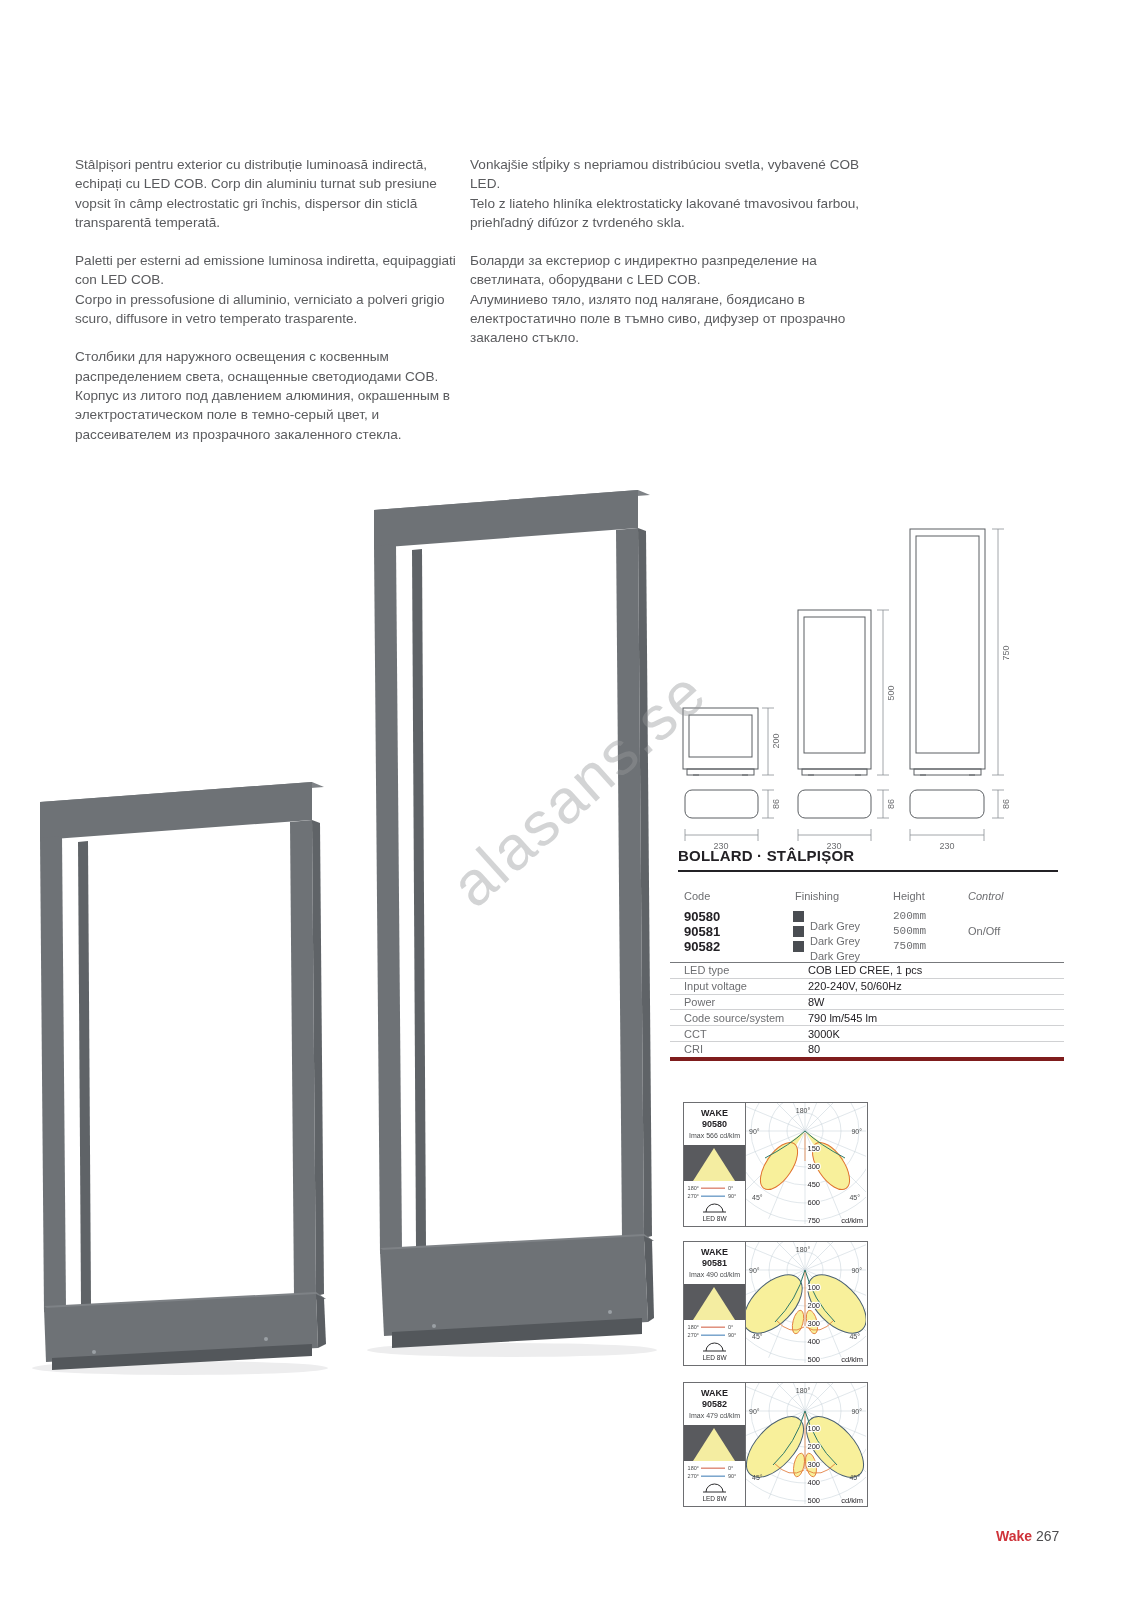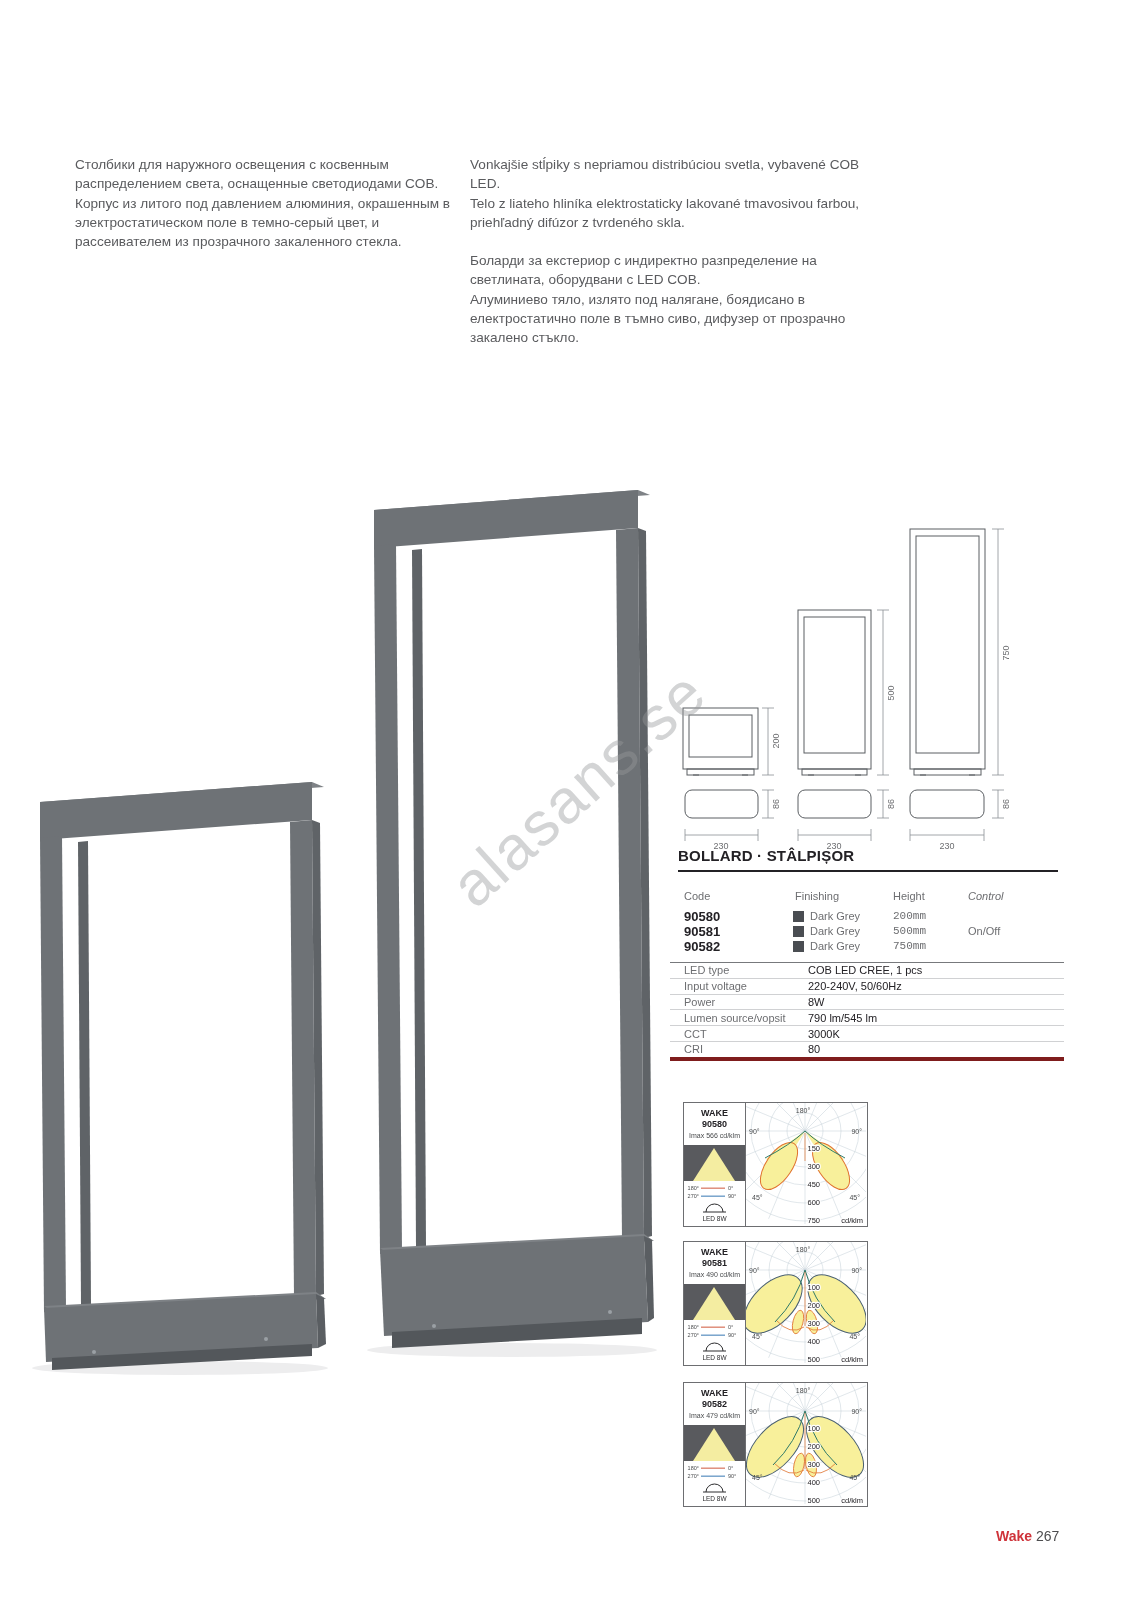--- a/index.html
+++ b/index.html
@@ -19,21 +19,21 @@
   .render-svg,.dims-svg{position:absolute;}
   
   .bollard-table{position:absolute;left:670px;top:845px;width:394px;color:#6d6e71;font-size:11px;}
   .tbl-title{position:absolute;left:8px;top:2px;width:380px;font-size:15px;font-weight:bold;
              color:#232125;letter-spacing:.2px;padding-bottom:6px;border-bottom:2px solid #232125;}
   .tbl-head span{position:absolute;top:45px;color:#6d6e71;}
   .c-code{left:14px;} .c-fin{left:125px;} .c-hgt{left:223px;} .c-ctl{left:298px;font-style:italic;}
   .prow{position:absolute;height:15px;width:100%;}
   .prow .code{position:absolute;left:14px;font-size:13px;font-weight:bold;color:#232125;}
   .prow .swatch{position:absolute;left:123px;top:2px;width:11px;height:11px;background:#4a4d52;}
-  .prow .fin{position:absolute;left:140px;top:1px;}
+  .prow .fin{position:absolute;left:140px;top:11px;}
   .prow .hgt{position:absolute;left:223px;top:1px;font-family:Liberation Mono, monospace;}
   .prow .ctl{position:absolute;left:298px;top:1px;}
   .specs{position:absolute;left:0;top:117px;width:394px;border-top:1px solid #77797c;}
   .spec-row{display:flex;height:14.8px;align-items:center;border-bottom:1px solid #d0d1d3;}
   .spec-row:last-child{border-bottom:4px solid #7f1d1d;}
   .spec-row .lbl{width:124px;padding-left:14px;color:#6d6e71;}
   .spec-row .val{color:#232125;}
   
   .photo-box{position:absolute;left:683px;width:183px;height:123px;border:1px solid #6d6e71;
              display:flex;background:#fff;}
@@ -51,20 +51,23 @@
   
   .footer{position:absolute;top:1528px;left:996px;font-size:14px;color:#4d4d4f;}
   .footer .brand{color:#cf3239;font-weight:bold;}
 </style>
 </head>
 <body>
 
 <div class="page">
 
   <div class="intro-col" id="intro-left">
+    <p>Stâlpișori pentru exterior cu distribuție luminoasă indirectă, echipați cu LED COB. Corp din aluminiu turnat sub presiune vopsit în câmp electrostatic gri închis, dispersor din sticlă transparentă temperată.</p>
+    <p>Paletti per esterni ad emissione luminosa indiretta, equipaggiati con LED COB.
+Corpo in pressofusione di alluminio, verniciato a polveri grigio scuro, diffusore in vetro temperato trasparente.</p>
     <p>Столбики для наружного освещения с косвенным распределением света, оснащенные светодиодами COB.
 Корпус из литого под давлением алюминия, окрашенным в электростатическом поле в темно-серый цвет, и рассеивателем из прозрачного закаленного стекла.</p>
   </div>
   <div class="intro-col" id="intro-right">
     <p>Vonkajšie stĺpiky s nepriamou distribúciou svetla, vybavené COB LED.
 Telo z liateho hliníka elektrostaticky lakované tmavosivou farbou, priehľadný difúzor z tvrdeného skla.</p>
     <p>Боларди за екстериор с индиректно разпределение на светлината, оборудвани с LED COB.
 Алуминиево тяло, излято под налягане, боядисано в електростатично поле в тъмно сиво, дифузер от прозрачно закалено стъкло.</p>
   </div>
 
@@ -207,21 +210,21 @@
         </div>
       <div class="spec-row">
         <span class="lbl">Input voltage</span>
         <span class="val">220-240V, 50/60Hz</span>
         </div>
       <div class="spec-row">
         <span class="lbl">Power</span>
         <span class="val">8W</span>
         </div>
       <div class="spec-row">
-        <span class="lbl">Lumen source/vopsit</span>
+        <span class="lbl">Code source/system</span>
         <span class="val">790 lm/545 lm</span>
         </div>
       <div class="spec-row">
         <span class="lbl">CCT</span>
         <span class="val">3000K</span>
         </div>
       <div class="spec-row">
         <span class="lbl">CRI</span>
         <span class="val">80</span>
         </div>

